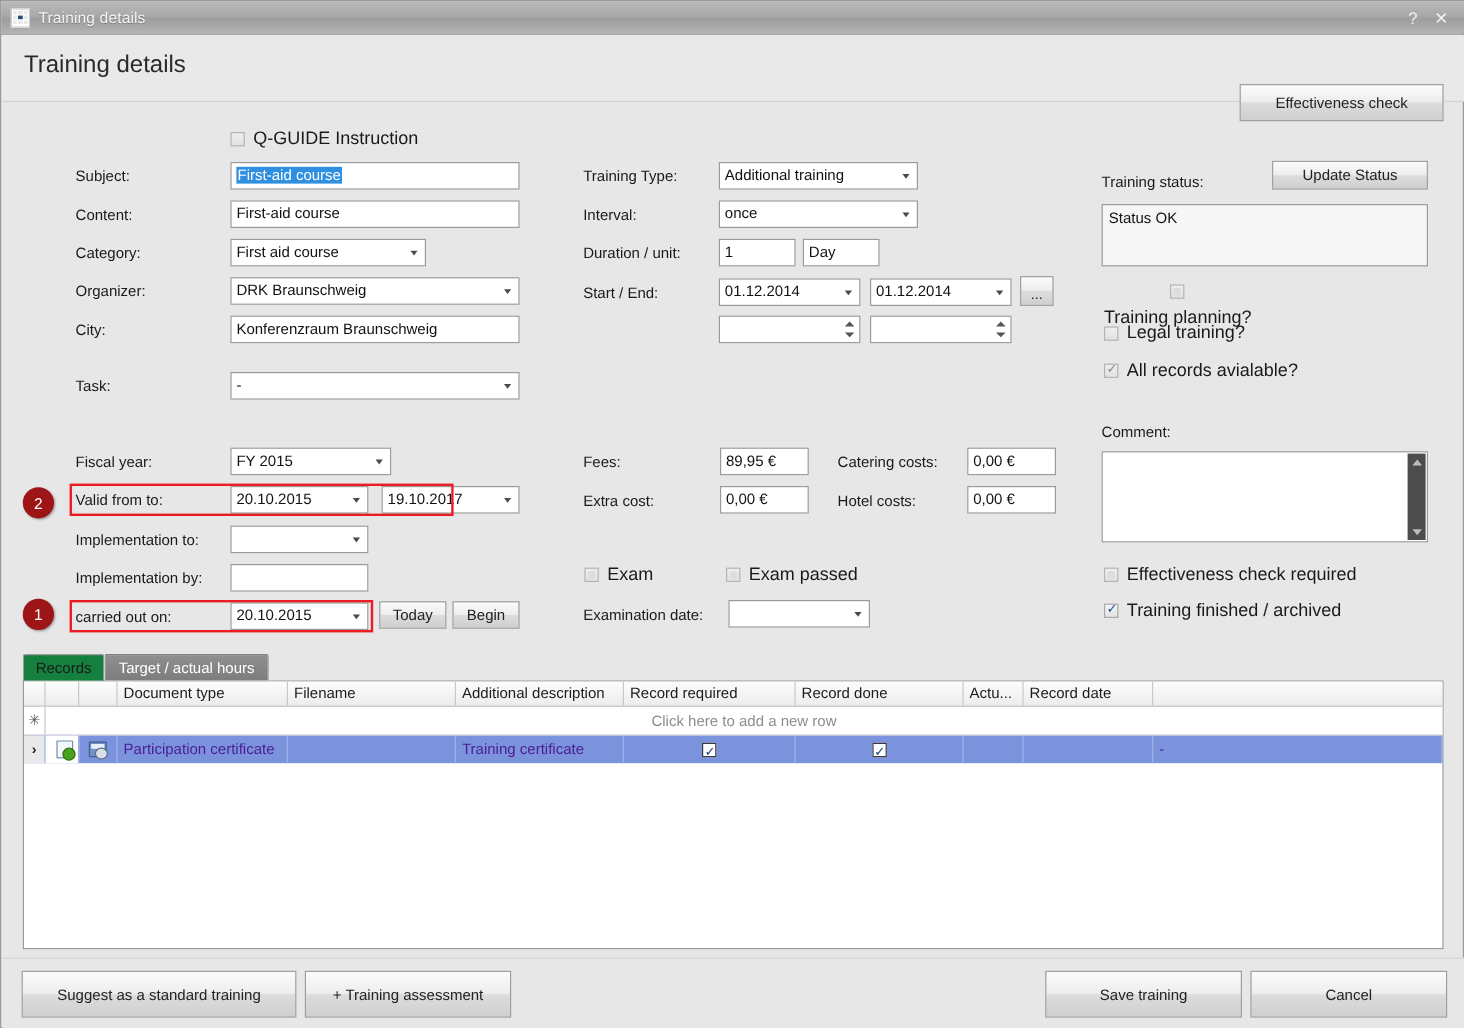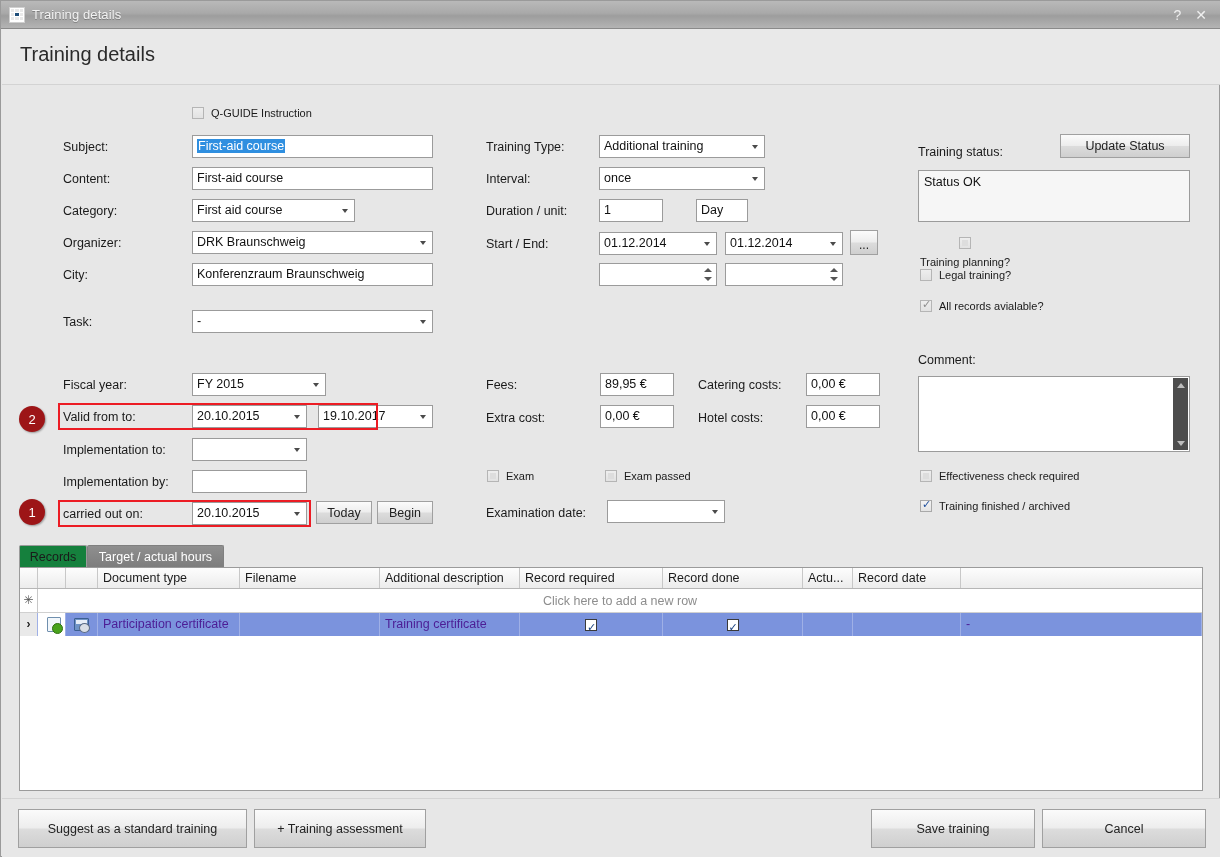--- a/index.html
+++ b/index.html
@@ -109,21 +109,21 @@
     font-size: 11px; color: #8d8d8d;
   }
   .cb.checked::after {
     content: "\2713"; position:absolute; left: 1px; top: -3px;
     font-size: 11px; color: #1f4e9c;
   }
   .cb.sq::before {
     content:""; position:absolute; left:2px; top:2px; right:2px; bottom:2px;
     background:#dddddd;
   }
-  .cbrow .lbl { font-size: 11px; }
+  .cbrow .lbl { font-size: 15px; }
 
   
   .ta {
     position: absolute; background: #fff; border: 1px solid #9b9b9b;
     font-size: 12.5px; color: #111; padding: 4px 5px; overflow: hidden;
   }
   .ta.status { background: #f6f6f6; }
   .ta-scroll {
     position: absolute; right: 1px; top: 1px; bottom: 1px; width: 15px;
     background: #4d4d4d;
@@ -267,20 +267,21 @@
     </span>
     <span class="tb-title">Training details</span>
     <span class="tb-buttons">
       <span class="tb-btn">?</span>
       <span class="tb-btn">✕</span>
     </span>
   </div>
 
   <div class="header">
     <div class="header-title">Training details</div>
+    <div class="btn" style="left:1031px; top:41px; width:170px; height:31px;">Effectiveness check</div>
   </div>
 
   <div class="cbrow" style="left:191px; top:106px;">
     <span class="cb dis"></span>
     <span class="lbl">Q-GUIDE Instruction</span>
   </div>
 
   <div class="lbl" style="position:absolute;left:62px;top:139px;">Subject:</div>
   <div class="fld" style="left:191px; top:134px; width:241px;"><span class="sel">First-aid course</span></div>
 
@@ -353,21 +354,21 @@
   </div>
 
   <div class="lbl" style="position:absolute;left:485px;top:171px;">Interval:</div>
   <div class="combo" style="left:598px; top:166px; width:166px;">
     <div class="val">once</div>
     <span class="arr"></span>
   </div>
 
   <div class="lbl" style="position:absolute;left:485px;top:203px;">Duration / unit:</div>
   <div class="fld" style="left:598px; top:198px; width:64px;">1</div>
-  <div class="fld" style="left:668px; top:198px; width:52px;margin-left:27px;">Day</div>
+  <div class="fld" style="left:668px; top:198px; width:64px;">Day</div>
 
   <div class="lbl" style="position:absolute;left:485px;top:236px;">Start / End:</div>
   <div class="combo" style="left:598px; top:231px; width:118px;">
     <div class="val">01.12.2014</div>
     <span class="arr"></span>
   </div>
   <div class="combo" style="left:724px; top:231px; width:118px;">
     <div class="val">01.12.2014</div>
     <span class="arr"></span>
   </div>

